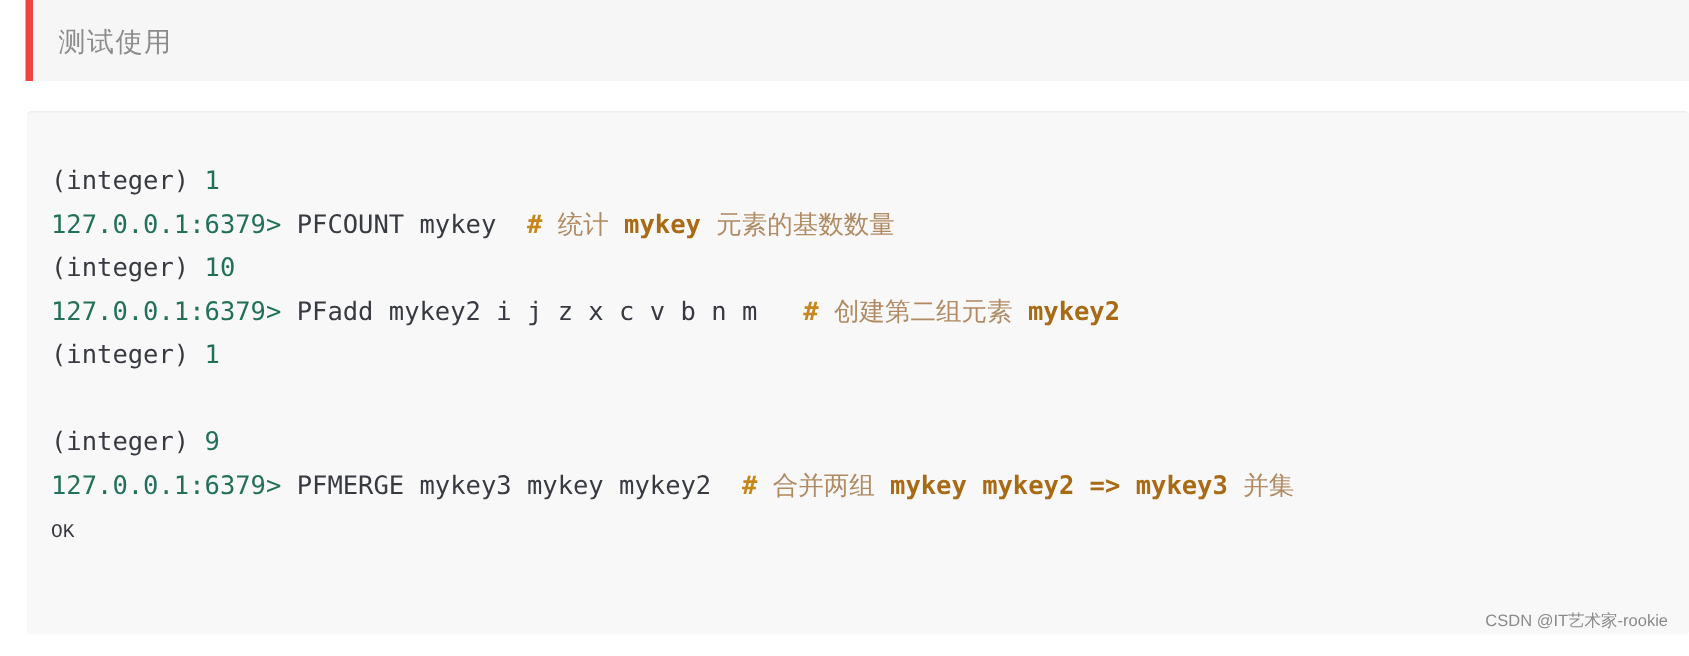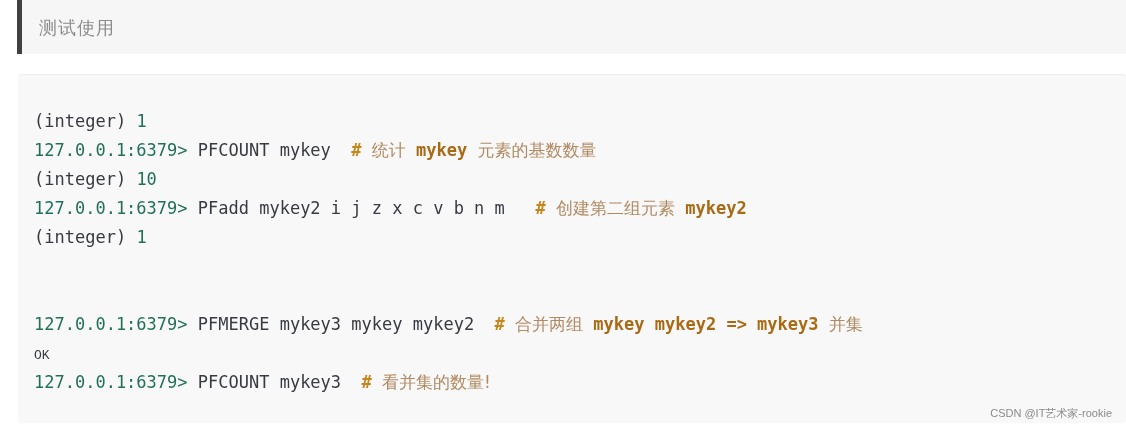--- a/index.html
+++ b/index.html
@@ -1,19 +1,19 @@
 <!DOCTYPE html>
 <html><head>
 <meta charset="utf-8">
 <style>
   html, body { margin:0; padding:0; background:#ffffff; }
   body { width:1126px; height:437px; position:relative; overflow:hidden; font-family:"DejaVu Sans", sans-serif; }
   .quote {
     position:absolute; left:17px; top:0; width:1109px; height:54px;
-    background:#f6f6f6; border-left:5px solid #404040; box-sizing:border-box;
+    background:#f6f6f6; border-left:5px solid #ef4444; box-sizing:border-box;
   }
   .quote-text {
     position:absolute; left:17px; top:16px; font-size:18px; color:#8c8c8c;
     font-family:"DejaVu Sans", sans-serif; letter-spacing:1px;
   }
   .code {
     position:absolute; left:18px; top:74px; width:1108px; height:349px;
     background:#f8f8f8; border-top:1px solid #eeeeee; border-radius:3px; box-sizing:border-box;
   }
   .line {
@@ -46,22 +46,22 @@
 
   <div class="line" style="top:63px"><span class="prompt">127.0.0.1:6379&gt;</span> <span class="cmd">PFCOUNT mykey</span>  <span class="comment-hash">#</span> <span class="comment-cn">统计</span> <span class="comment-kw">mykey</span> <span class="comment-cn">元素的基数数量</span></div>
 
   <div class="line" style="top:92px"><span>(integer)</span> <span class="num">10</span></div>
 
   <div class="line" style="top:121px"><span class="prompt">127.0.0.1:6379&gt;</span> <span class="cmd">PFadd mykey2 i j z x c v b n m</span>   <span class="comment-hash">#</span> <span class="comment-cn">创建第二组元素</span> <span class="comment-kw">mykey2</span></div>
 
   <div class="line" style="top:150px"><span>(integer)</span> <span class="num">1</span></div>
 
 
+  <div class="line" style="top:208px"><span>(integer)</span> <span class="num">9</span></div>
 
   <div class="line" style="top:237px"><span class="prompt">127.0.0.1:6379&gt;</span> <span class="cmd">PFMERGE mykey3 mykey mykey2</span>  <span class="comment-hash">#</span> <span class="comment-cn">合并两组</span> <span class="comment-kw">mykey mykey2 =&gt; mykey3</span> <span class="comment-cn">并集</span></div>
 
   <div class="line" style="top:266px"><span class="ok">OK</span></div>
 
-  <div class="line" style="top:295px"><span class="prompt">127.0.0.1:6379&gt;</span> <span class="cmd">PFCOUNT mykey3</span>  <span class="comment-hash">#</span> <span class="comment-cn">看并集的数量!</span></div>
 
 </div>
 
 <div class="watermark">CSDN @IT艺术家-rookie</div>
 
 </body></html>

